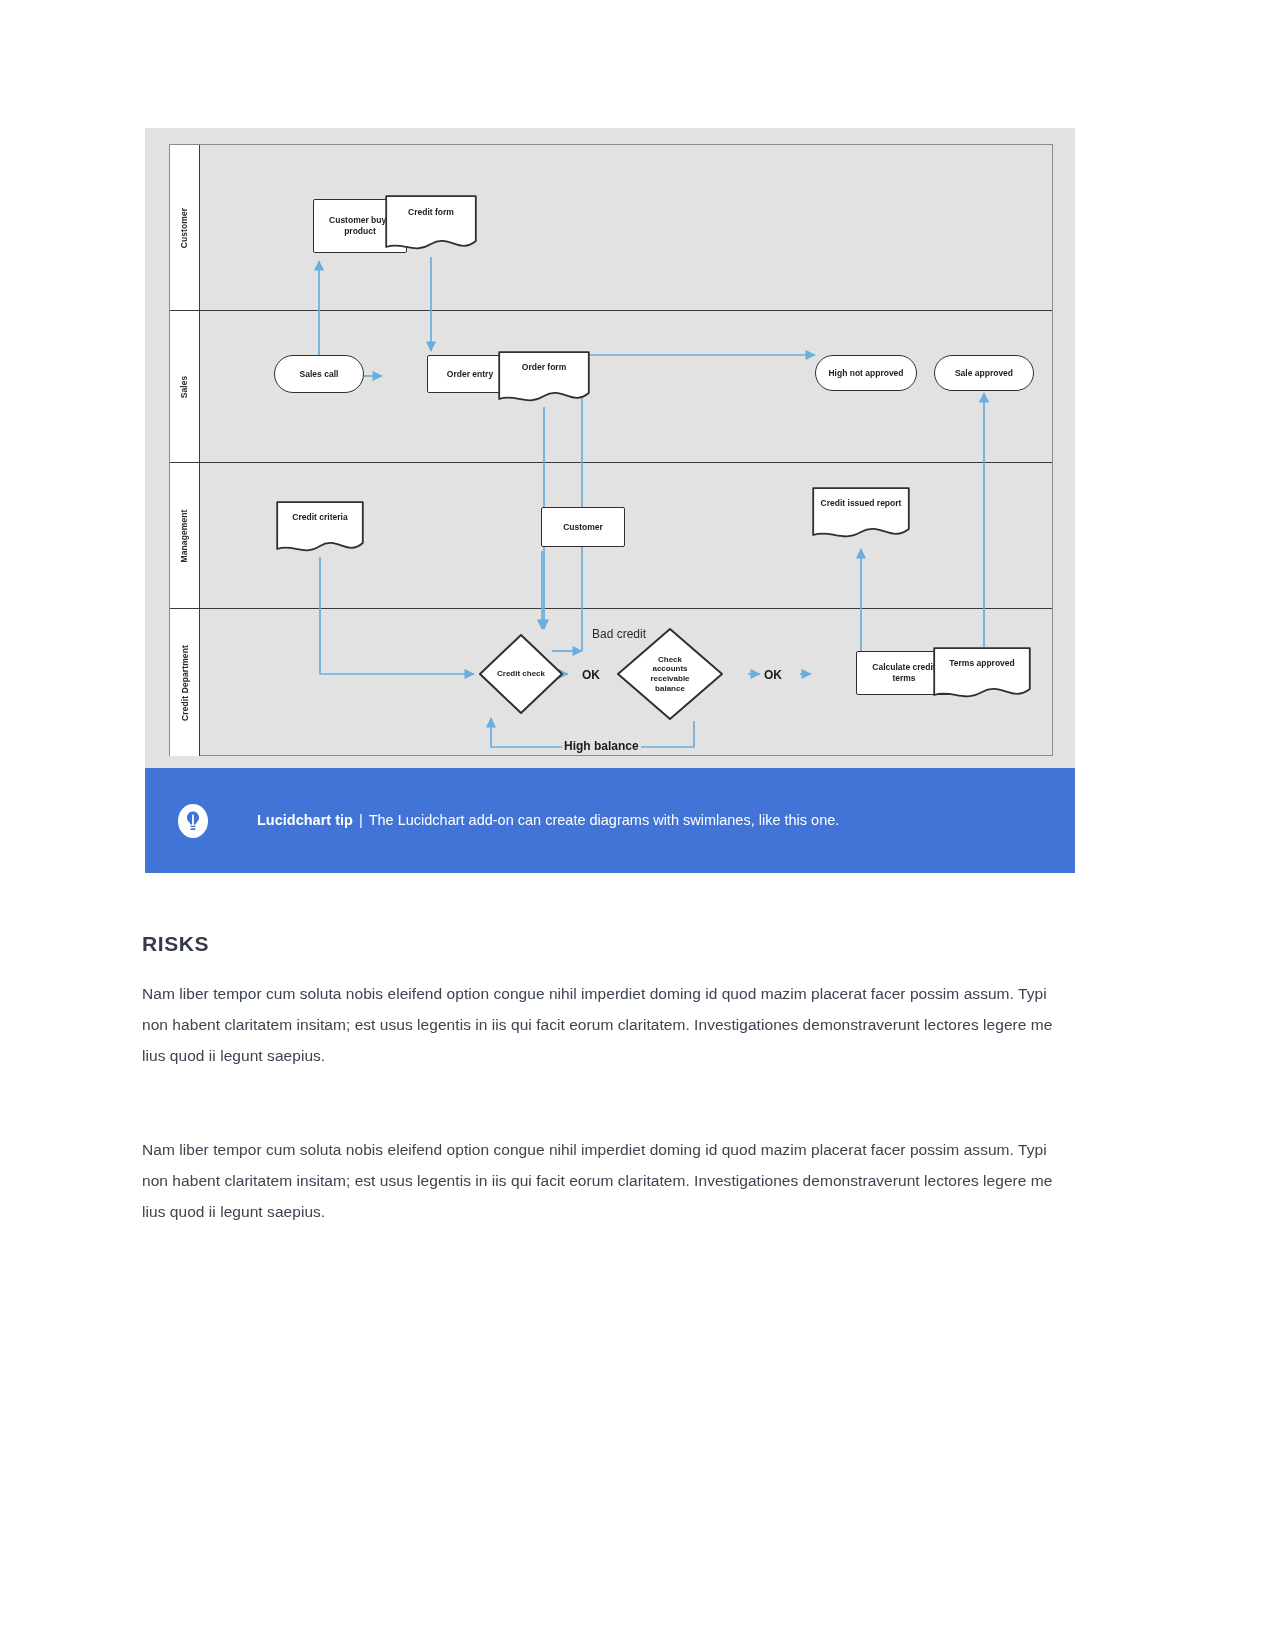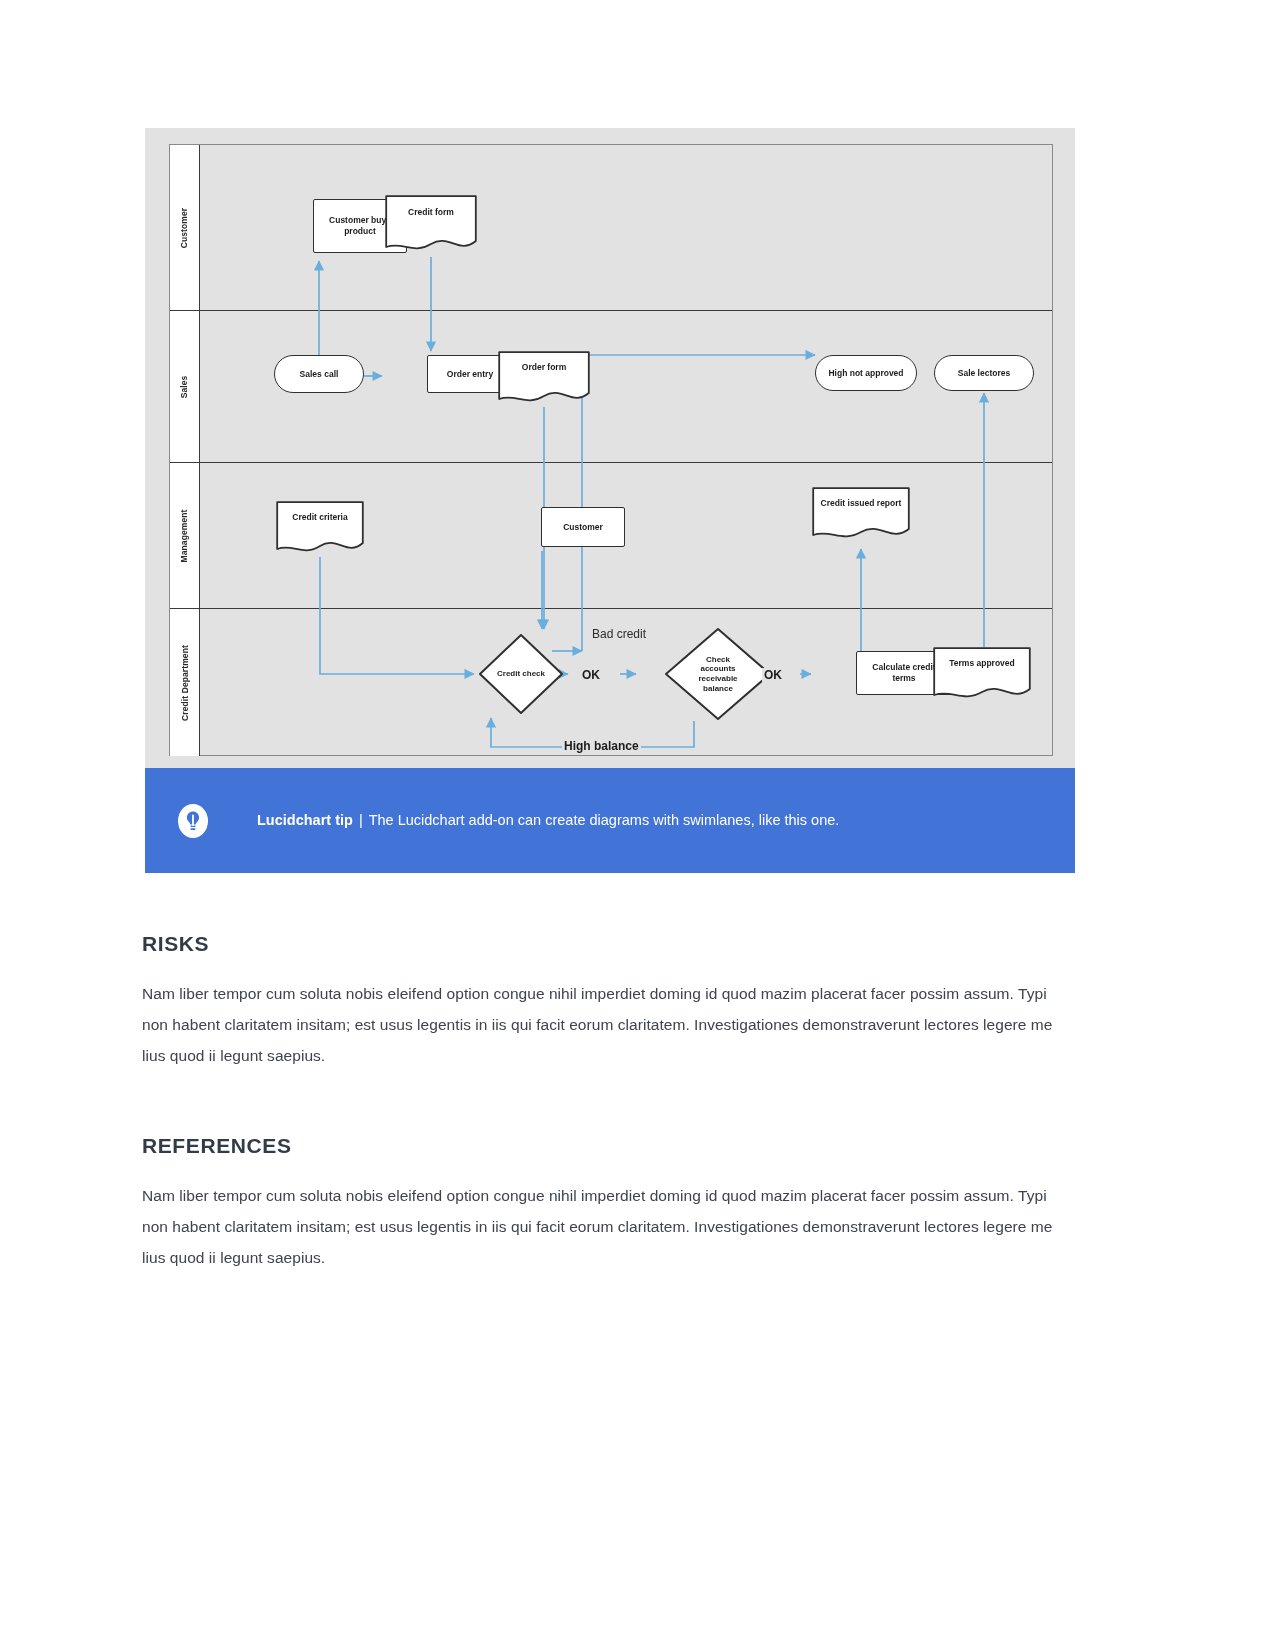--- a/index.html
+++ b/index.html
@@ -250,21 +250,21 @@
               <path d="M1.2,1.2 H90.8 V42 C74,56 64,34 46,45 C28,56 18,42 1.2,48 Z" fill="#ffffff" stroke="#2f2f2f" stroke-width="1.8" stroke-linejoin="round"></path>
             </svg>
             <div class="doc-label">Order form</div>
           </div>
 
           <div class="node round" style="left:615px; top:44px; width:102px; height:36px;">
             <span>High not approved</span>
           </div>
 
           <div class="node round" style="left:734px; top:44px; width:100px; height:36px;">
-            <span>Sale lectores</span>
+            <span>Sale approved</span>
           </div>
         </div>
       </div>
 
       <div class="lane" style="top:318px;height:146px;">
         <div class="lane-header">
           <span>Management</span>
         </div>
         <div class="lane-body">
           <div class="node doc" style="left:76px; top:38px; width:88px; height:56px;">
@@ -293,21 +293,21 @@
         </div>
         <div class="lane-body">
 
           <div class="node diamond" style="left:278px; top:24px; width:86px; height:82px; display:flex; align-items:center; justify-content:center;">
             <svg viewBox="0 0 86 82" preserveAspectRatio="none">
               <polygon points="43,2 84,41 43,80 2,41" fill="#ffffff" stroke="#2f2f2f" stroke-width="2" stroke-linejoin="round"></polygon>
             </svg>
             <div class="d-label">Credit check</div>
           </div>
 
-          <div class="node diamond" style="left:464px; top:18px; width:108px; height:94px; display:flex; align-items:center; justify-content:center;">
+          <div class="node diamond" style="left:416px; top:18px; width:108px; height:94px; display:flex; align-items:center; justify-content:center;">
             <svg viewBox="0 0 108 94" preserveAspectRatio="none">
               <polygon points="54,2 106,47 54,92 2,47" fill="#ffffff" stroke="#2f2f2f" stroke-width="2" stroke-linejoin="round"></polygon>
             </svg>
             <div class="d-label" style="width:60px;">Check accounts receivable balance</div>
           </div>
 
           <div class="node rect" style="left:615px; top:42px; width:96px; height:44px;">
             <span>Calculate credit terms</span>
           </div>
 
@@ -392,17 +392,16 @@
       </div>
     </div>
   </div>
 
   <div class="section" id="risks-section">
     <h2>RISKS</h2>
     <p>Nam liber tempor cum soluta nobis eleifend option congue nihil imperdiet doming id quod mazim placerat facer possim assum. Typi non habent claritatem insitam; est usus legentis in iis qui facit eorum claritatem. Investigationes demonstraverunt lectores legere me lius quod ii legunt saepius.</p>
   </div>
 
   <div class="section" id="references-section">
-    <h2>REFERENCES</h2>
     <p>Nam liber tempor cum soluta nobis eleifend option congue nihil imperdiet doming id quod mazim placerat facer possim assum. Typi non habent claritatem insitam; est usus legentis in iis qui facit eorum claritatem. Investigationes demonstraverunt lectores legere me lius quod ii legunt saepius.</p>
   </div>
 
 </div>
 
 </body></html>

